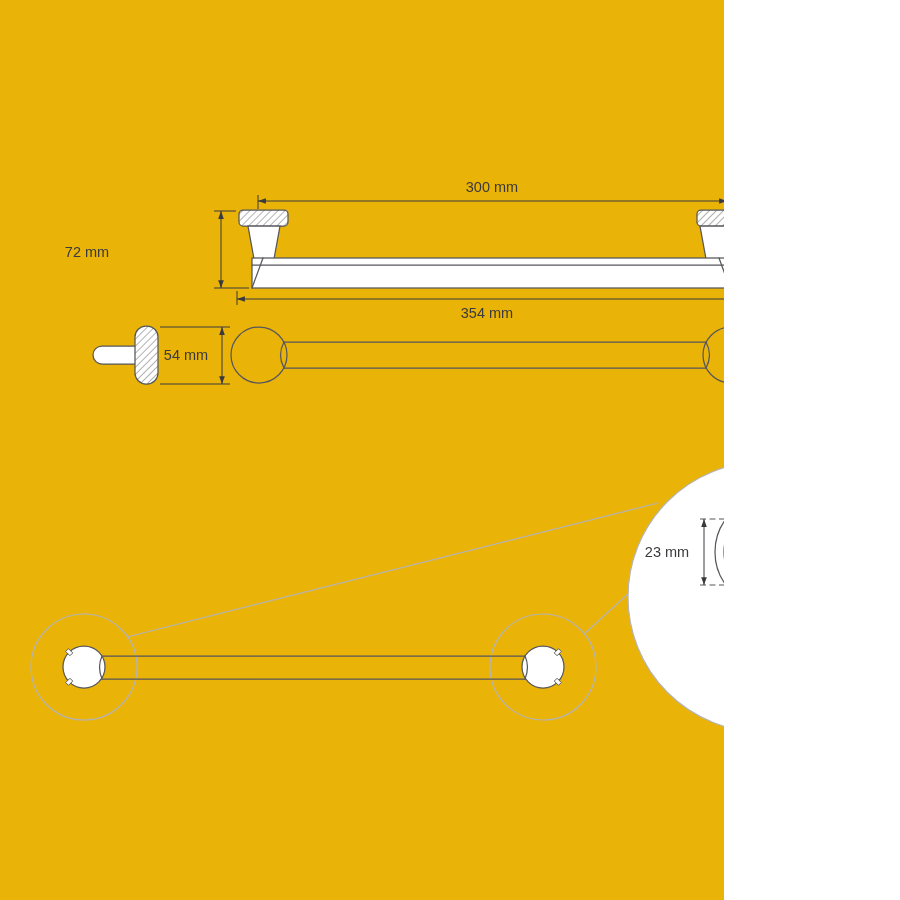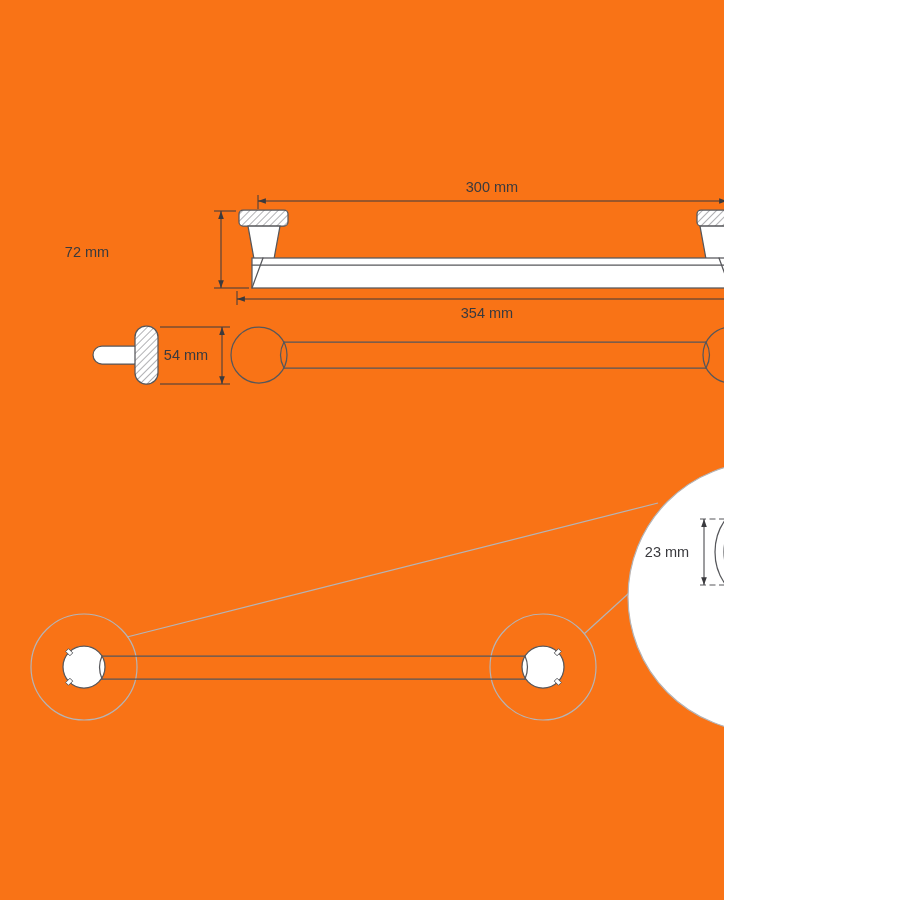--- a/index.html
+++ b/index.html
@@ -1,16 +1,16 @@
 <!DOCTYPE html>
 <html><head>
 <meta charset="utf-8">
 <style>
   html,body{margin:0;padding:0;background:#ffffff;}
-  .stage{width:724px;height:900px;background:#f97316;position:relative;overflow:hidden;}
+  .stage{width:724px;height:900px;background:#eab308;position:relative;overflow:hidden;}
   svg{display:block;}
   .part{stroke:#56575b;stroke-width:1.25;fill:none;stroke-linecap:round;}
   .partw{stroke:#56575b;stroke-width:1.25;fill:#ffffff;}
   .hatched{fill:url(#hatch);stroke:#56575b;stroke-width:1.25;}
   .dim{stroke:#3a3a3e;stroke-width:1;fill:none;}
   .dashline{stroke:#56575b;stroke-width:1;stroke-dasharray:6 3.5;fill:none;}
   .light{stroke:#b4b4b7;stroke-width:1.2;fill:none;}
   .lightw{stroke:#b4b4b7;stroke-width:1.2;fill:#ffffff;}
   .notch{fill:#ffffff;stroke:#56575b;stroke-width:0.9;}
   .dim-label{font:14.5px "Liberation Sans", sans-serif;fill:#3a3a3e;text-anchor:middle;}

